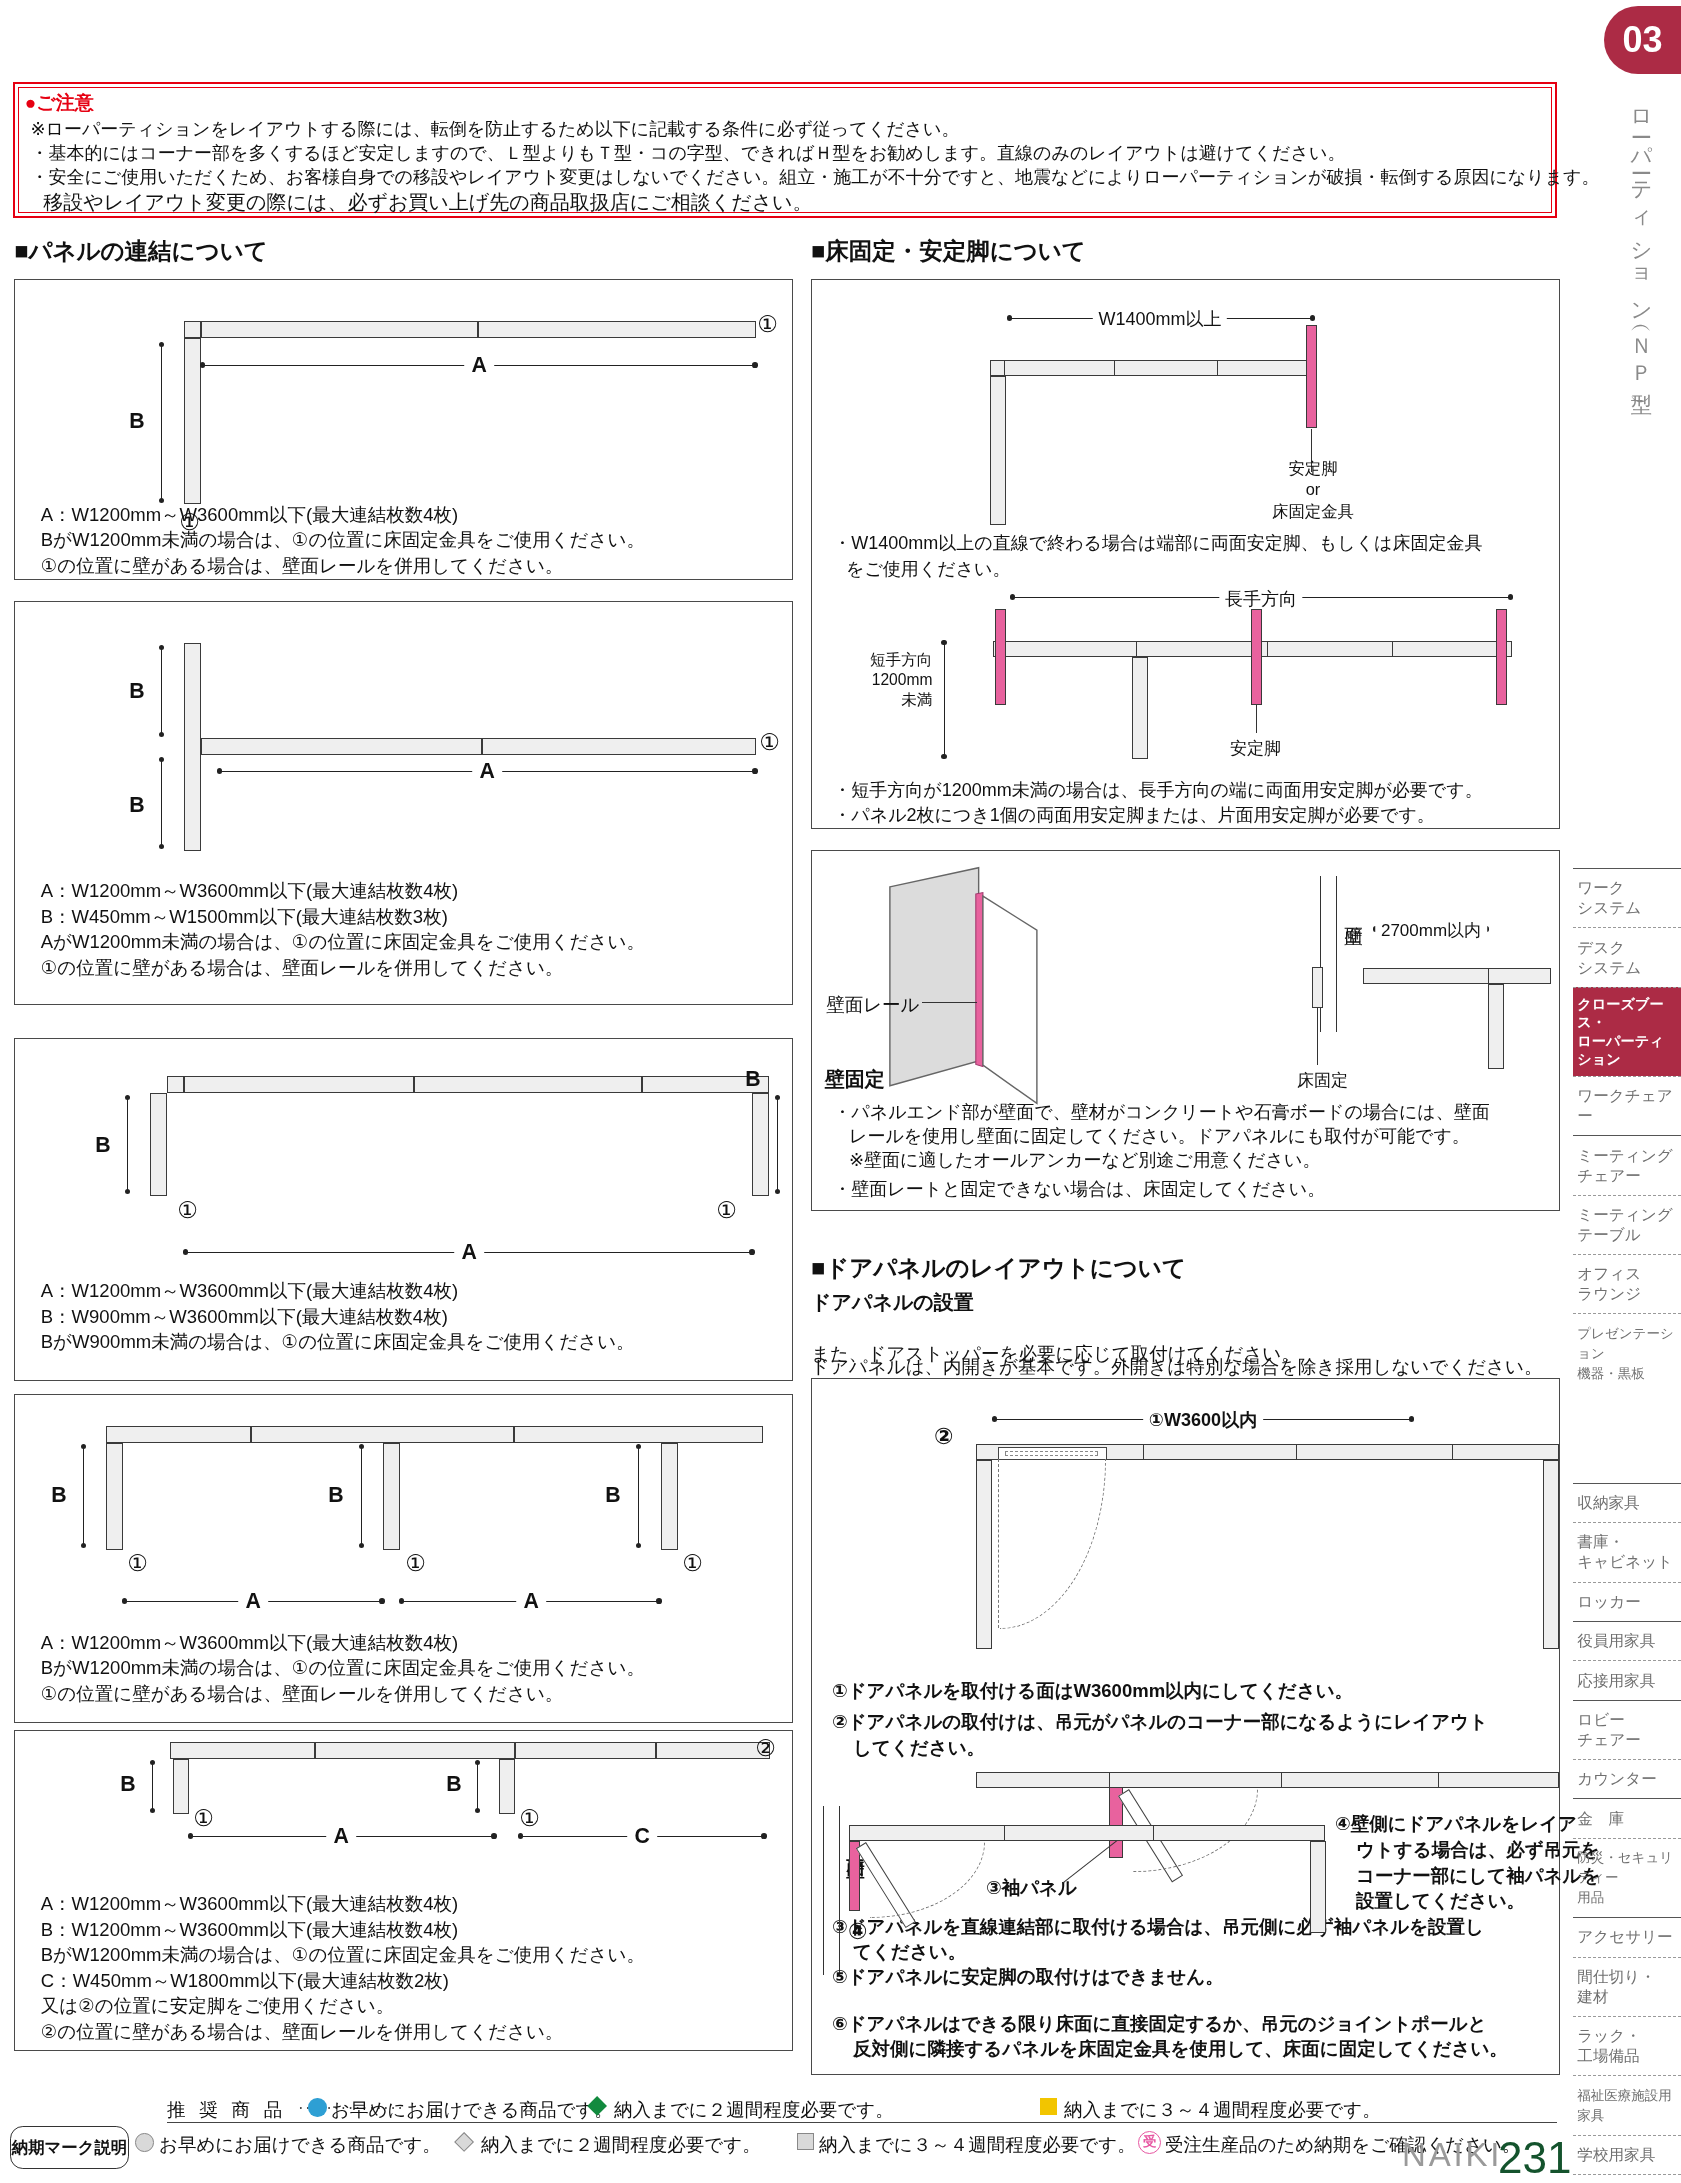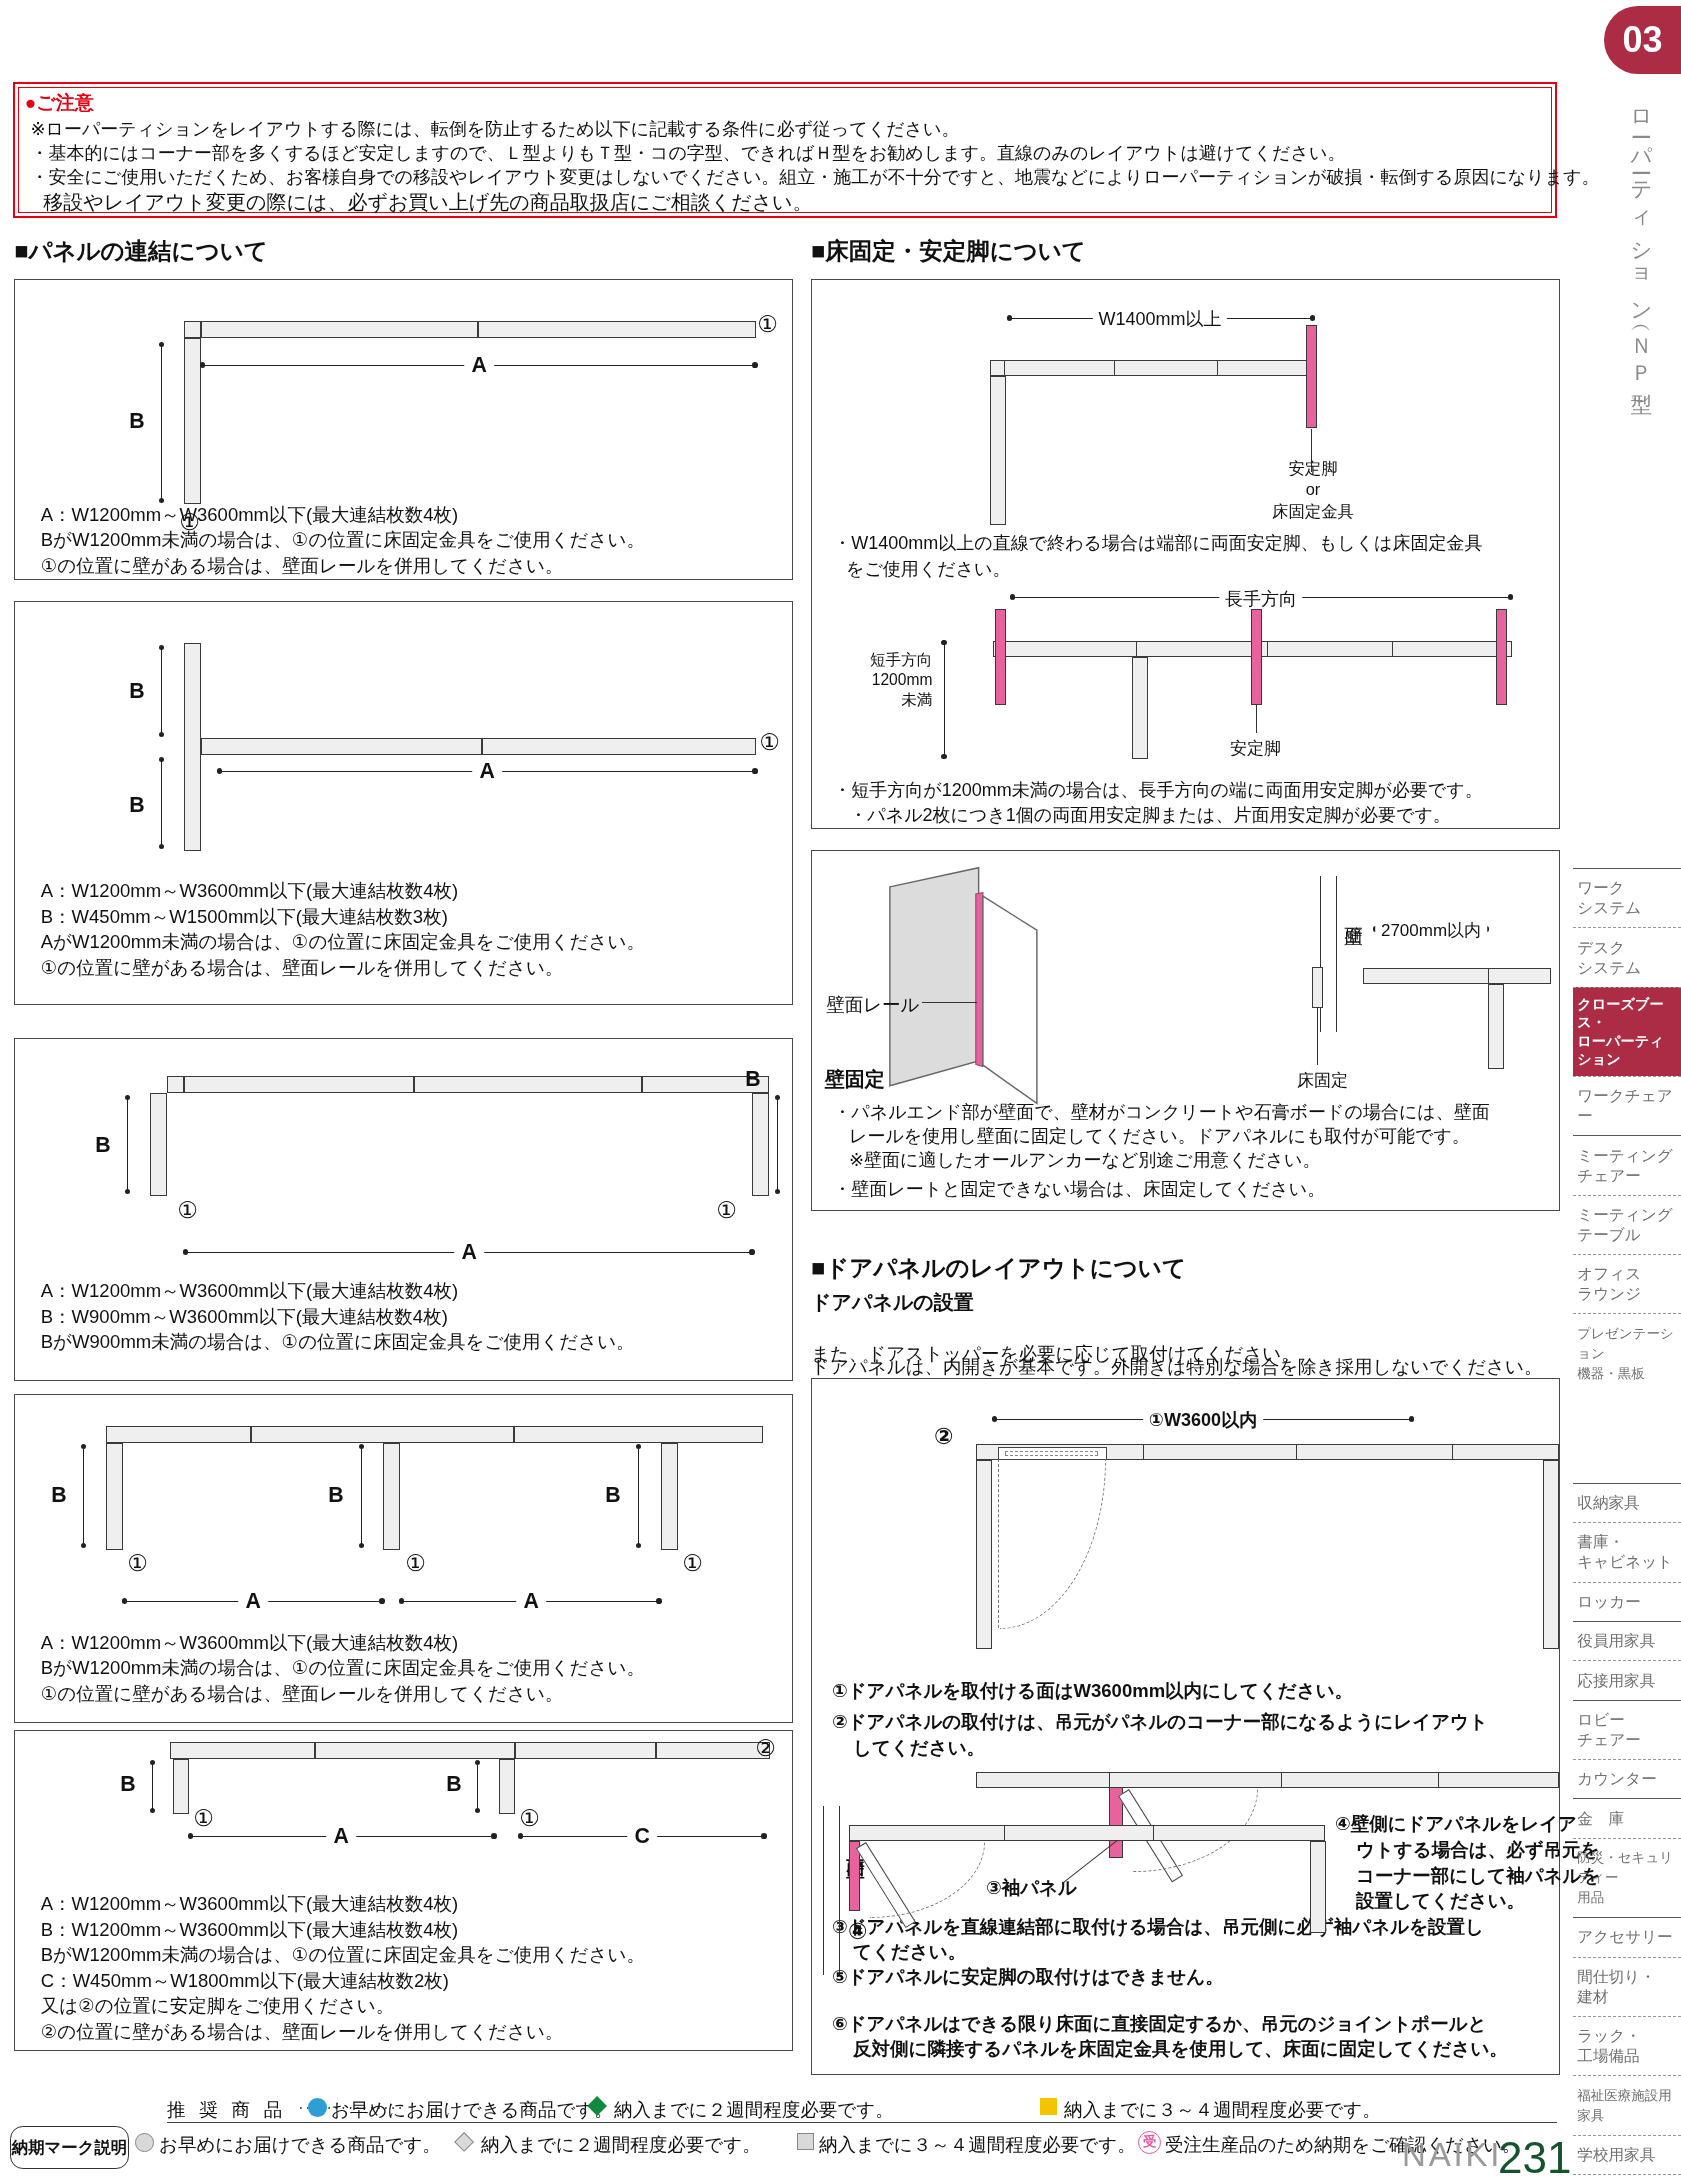--- a/index.html
+++ b/index.html
@@ -193,21 +193,21 @@
     <div class="pinkp" style="left:439px;top:329px;width:11.4px;height:96px;"></div>
     <div class="pinkp" style="left:684px;top:329px;width:11.4px;height:96px;"></div>
     <div class="panel" style="left:320px;top:377px;width:15.6px;height:102px;"></div>
     <div class="dimv" style="left:132px;top:361px;height:117px;"></div>
     <div class="abs preline" style="left:28.4px;top:370px;width:92px;text-align:right;font-size:15.6px;line-height:20px;">短手方向
 1200mm
 未満</div>
     <div class="linev" style="left:444px;top:425px;height:28.4px;"></div>
     <div class="abs" style="left:418px;top:457px;font-size:17px;">安定脚</div>
     <div class="snote" style="left:21.3px;top:498px;">・短手方向が1200mm未満の場合は、長手方向の端に両面用安定脚が必要です。</div>
-    <div class="snote" style="left:21.3px;top:523px;margin-left:16px;">・パネル2枚につき1個の両面用安定脚または、片面用安定脚が必要です。</div>
+    <div class="snote" style="left:21.3px;top:523px;">・パネル2枚につき1個の両面用安定脚または、片面用安定脚が必要です。</div>
   </div>
 
   <div class="box" style="left:811px;top:850px;width:747px;height:359px;">
     <svg class="abs" style="left:60px;top:10.7px;" width="192" height="245" viewBox="0 0 270 345">
       <polygon points="25,35 150,8 150,280 25,315" fill="#DCDCDC" stroke="#666" stroke-width="2"></polygon>
       <polygon points="146,45 156,43 156,288 146,285" fill="#E8629E" stroke="#A03A6E" stroke-width="1.5"></polygon>
       <polygon points="156,48 232,96 232,340 156,286" fill="#FFFFFF" stroke="#666" stroke-width="2"></polygon>
     </svg>
     <div class="abs" style="left:14.2px;top:141px;font-size:18.5px;">壁面レール</div>
     <div class="lineh" style="left:110px;top:151px;width:55px;"></div>

